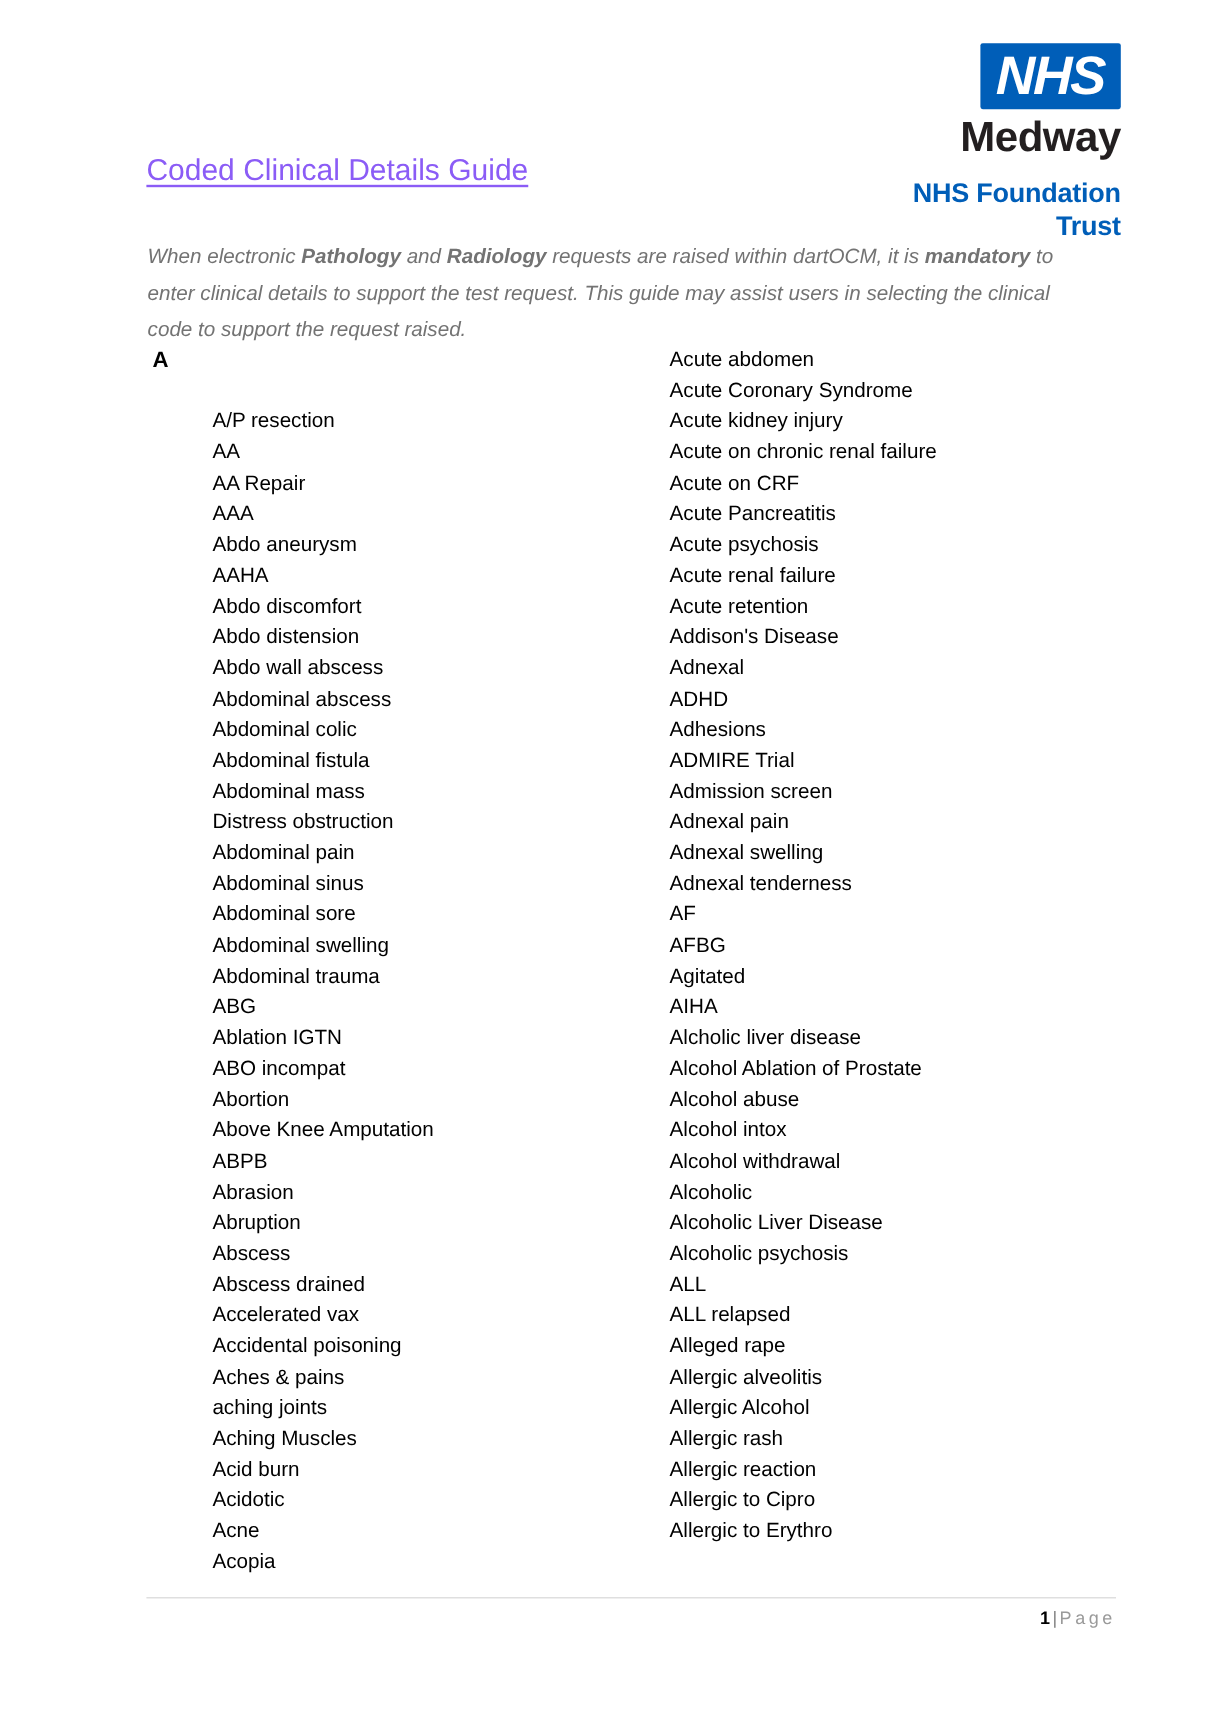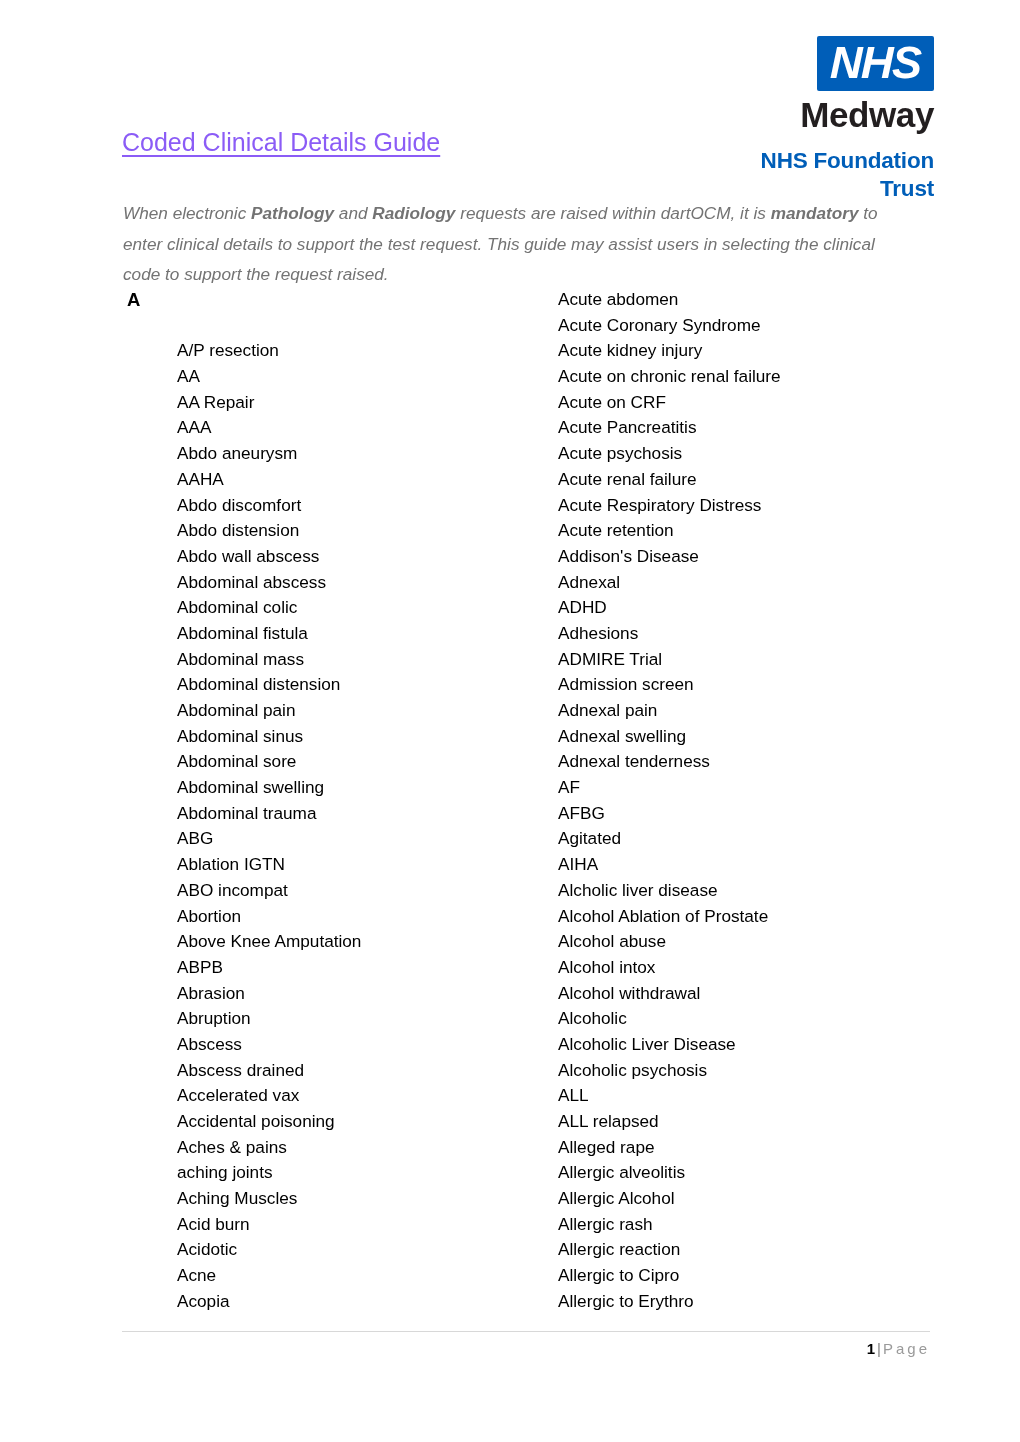--- a/index.html
+++ b/index.html
@@ -187,21 +187,21 @@
         <li class="term">AAA</li>
         <li class="term">Abdo aneurysm</li>
         <li class="term">AAHA</li>
         <li class="term">Abdo discomfort</li>
         <li class="term">Abdo distension</li>
         <li class="term">Abdo wall abscess</li>
         <li class="term">Abdominal abscess</li>
         <li class="term">Abdominal colic</li>
         <li class="term">Abdominal fistula</li>
         <li class="term">Abdominal mass</li>
-        <li class="term">Abdominal distension</li>
+        <li class="term">Distress obstruction</li>
         <li class="term">Abdominal pain</li>
         <li class="term">Abdominal sinus</li>
         <li class="term">Abdominal sore</li>
         <li class="term">Abdominal swelling</li>
         <li class="term">Abdominal trauma</li>
         <li class="term">ABG</li>
         <li class="term">Ablation IGTN</li>
         <li class="term">ABO incompat</li>
         <li class="term">Abortion</li>
         <li class="term">Above Knee Amputation</li>
@@ -225,21 +225,20 @@
   <div class="col col-right">
     <ul class="term-list">
         <li class="term">Acute abdomen</li>
         <li class="term">Acute Coronary Syndrome</li>
         <li class="term">Acute kidney injury</li>
         <li class="term">Acute on chronic renal failure</li>
         <li class="term">Acute on CRF</li>
         <li class="term">Acute Pancreatitis</li>
         <li class="term">Acute psychosis</li>
         <li class="term">Acute renal failure</li>
-        <li class="term">Acute Respiratory Distress</li>
         <li class="term">Acute retention</li>
         <li class="term">Addison's Disease</li>
         <li class="term">Adnexal</li>
         <li class="term">ADHD</li>
         <li class="term">Adhesions</li>
         <li class="term">ADMIRE Trial</li>
         <li class="term">Admission screen</li>
         <li class="term">Adnexal pain</li>
         <li class="term">Adnexal swelling</li>
         <li class="term">Adnexal tenderness</li>

